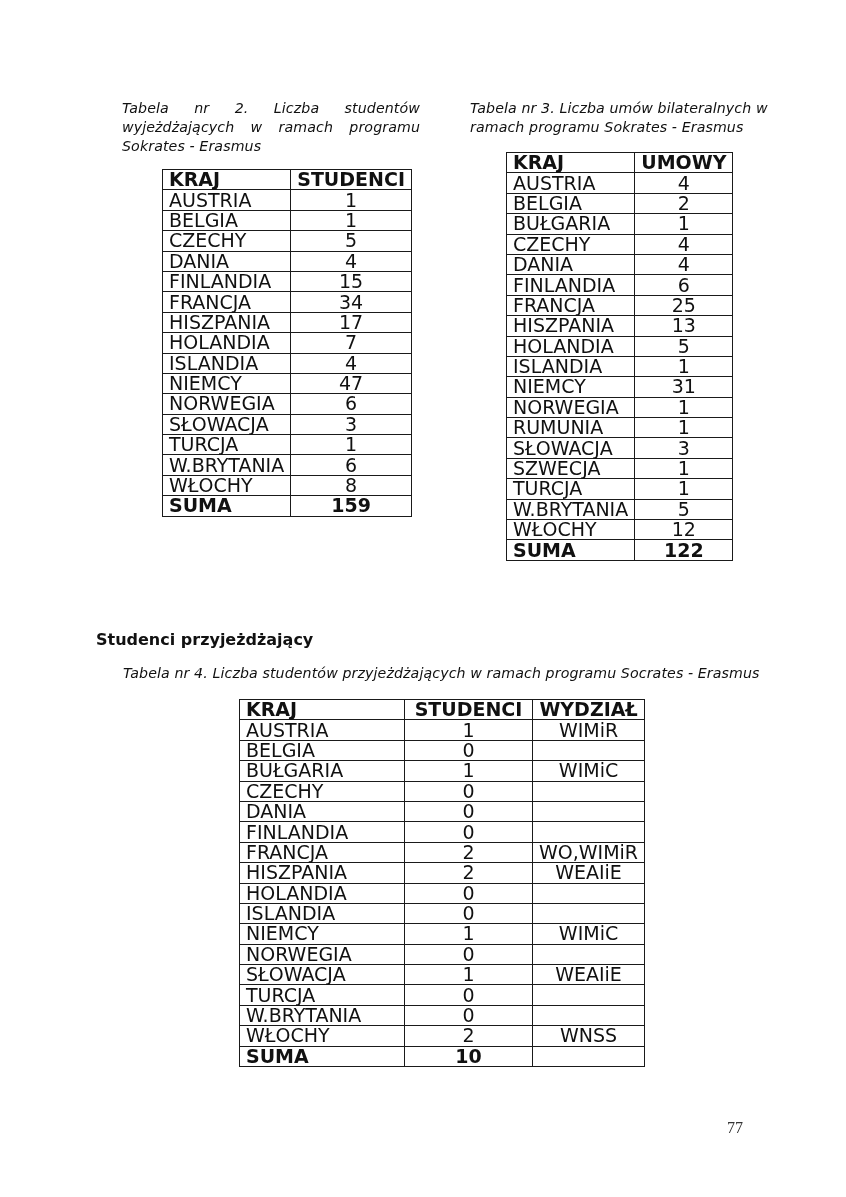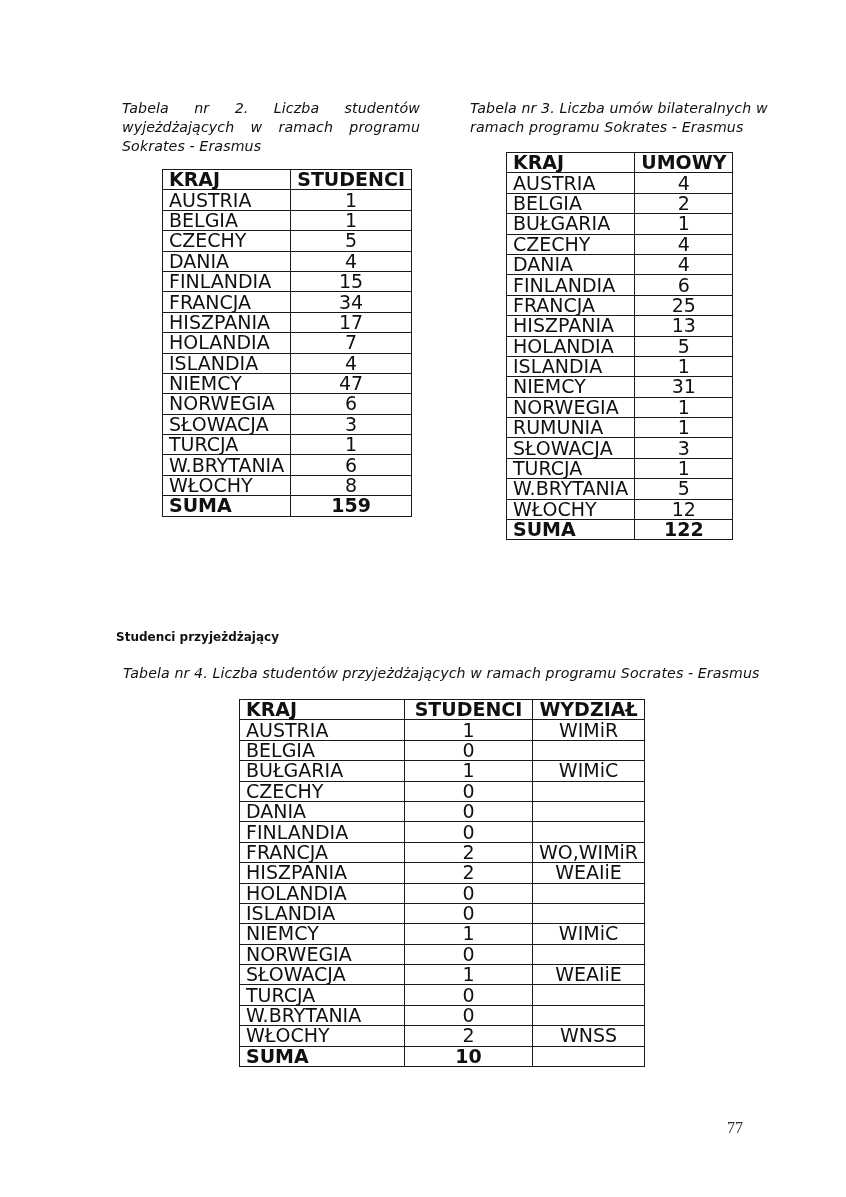--- a/index.html
+++ b/index.html
@@ -8,21 +8,21 @@
       font-family: "DejaVu Sans", "Liberation Sans", sans-serif; color: #111;
     }
     .caption {
       position: absolute; font-style: italic; font-size: 14.2px; line-height: 19px;
       letter-spacing: 0.1px;
       margin-left: 21px;
     }
     .cap2 { left: 101px; top: 99px; width: 298px; text-align: justify; text-align-last: left; }
     .cap3 { left: 449px; top: 99px; width: 300px; }
     .cap4 { left: 102px; top: 664px; width: 660px; }
-    .heading { position: absolute; left: 116px; top: 630px; font-weight: bold; font-size: 12px; }
+    .heading { position: absolute; left: 96px; top: 630px; font-weight: bold; font-size: 16px; }
     table { position: absolute; border-collapse: collapse; font-size: 19px; margin-left: 16px; }
     td, th { border: 1.5px solid #1a1a1a; padding: 0 6px; height: 19.4px; line-height: 19px; font-weight: normal; }
     th { font-weight: bold; text-align: left; }
     td.num, th.num { text-align: center; }
     tr.sum td { font-weight: bold; }
     .t2 { left: 146px; top: 169px; }
     .t2 .c1 { width: 95px; }
     .t2 .c2 { width: 84px; }
     .t3 { left: 490px; top: 152px; }
     .t3 .c1 { width: 111px; }
@@ -175,20 +175,24 @@
       </tr>
       <tr>
         <td>RUMUNIA</td>
         <td class="num">1</td>
       </tr>
       <tr>
         <td>SŁOWACJA</td>
         <td class="num">3</td>
       </tr>
       <tr>
+        <td>SZWECJA</td>
+        <td class="num">1</td>
+      </tr>
+      <tr>
         <td>TURCJA</td>
         <td class="num">1</td>
       </tr>
       <tr>
         <td>W.BRYTANIA</td>
         <td class="num">5</td>
       </tr>
       <tr>
         <td>WŁOCHY</td>
         <td class="num">12</td>

